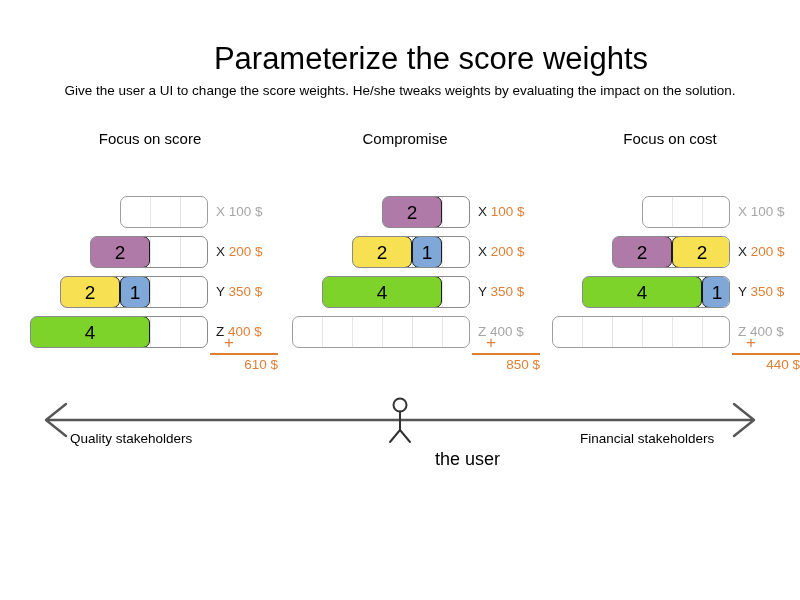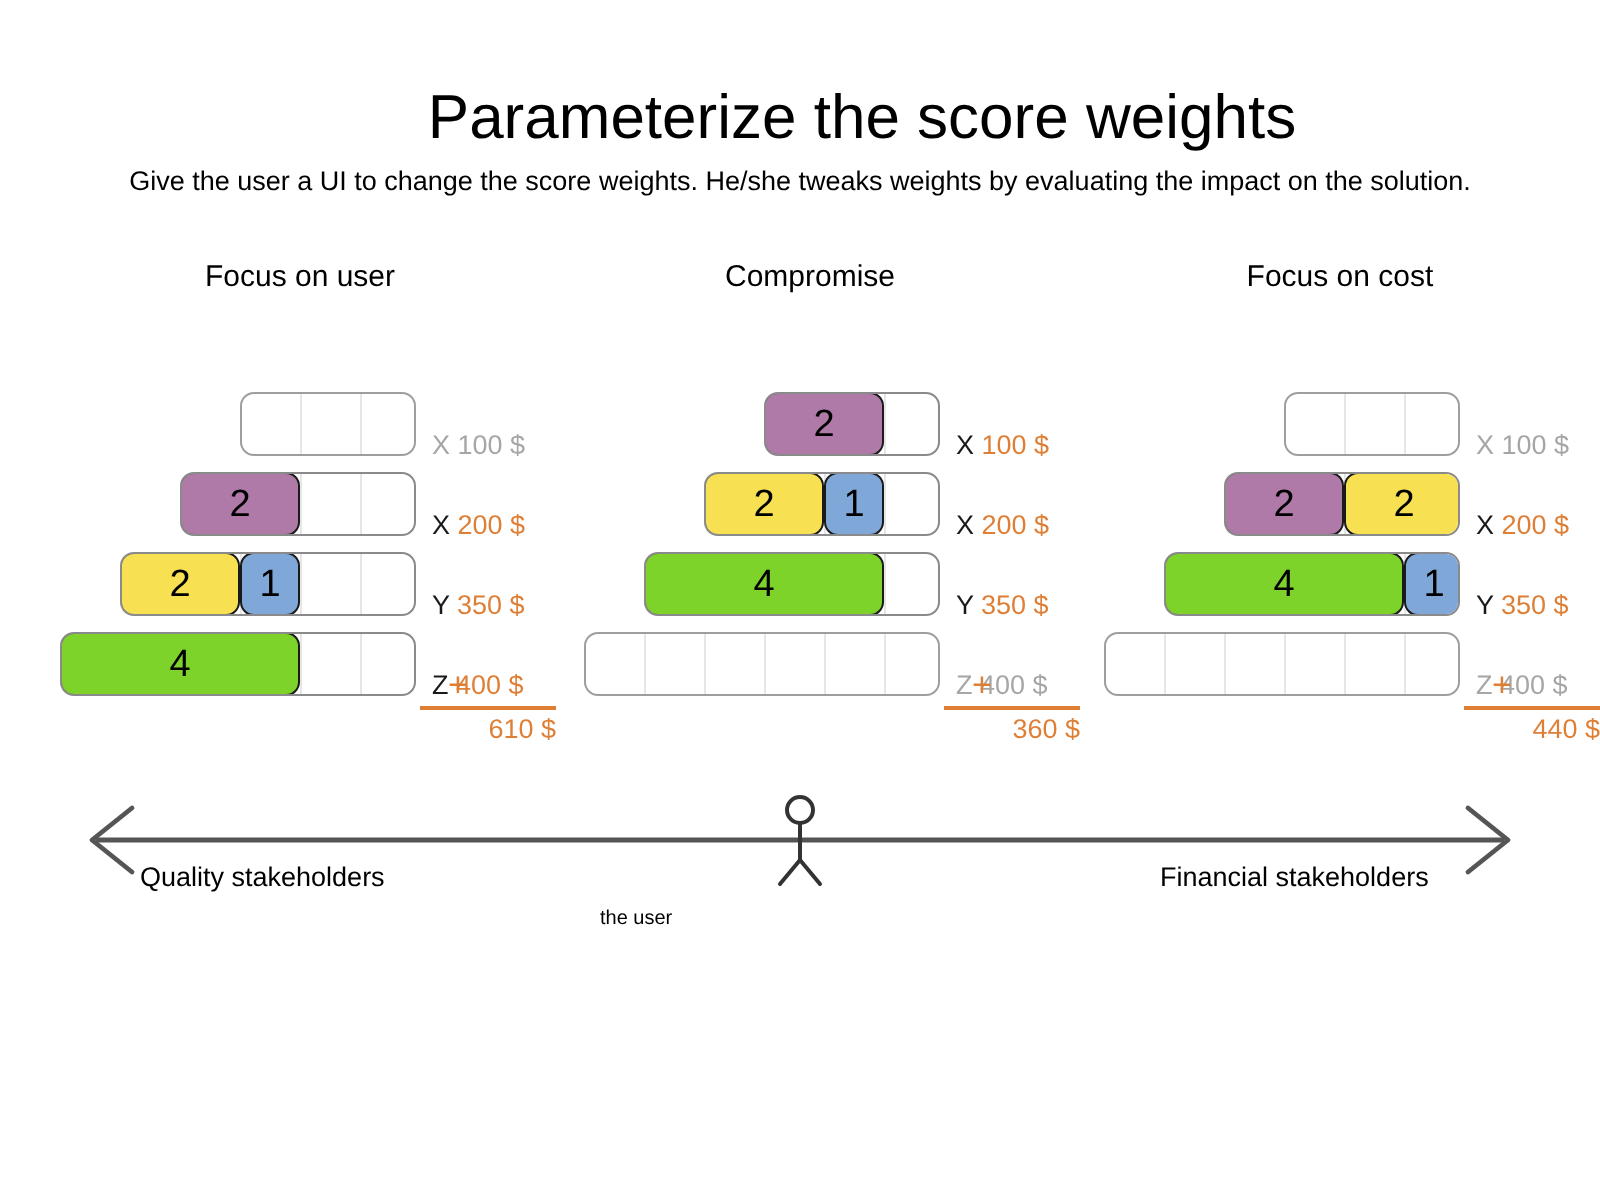--- a/index.html
+++ b/index.html
@@ -100,21 +100,20 @@
     line-height: 1;
   }
 
   
   .row-label {
     position: absolute;
     top: 10px;
     font-size: 13.5px;
     white-space: nowrap;
     line-height: 20px;
-    margin-top: 11px;
   }
   .row-label .letter { color: #1a1a1a; }
   .row-label .amount { color: #df7f36; }
   .row-label.muted .letter,
   .row-label.muted .amount { color: #a6a6a6; }
 
   
   .sum {
     position: absolute;
     color: #df7f36;
@@ -147,35 +146,35 @@
     line-height: 18px;
     color: #000000;
   }
   #axis-label-left  { left: 70px;  top: 38px; }
   #axis-label-right { left: 580px; top: 38px; }
   #user-caption {
     position: absolute;
     left: 300px;
     top: 58px;
     width: 200px;
-    text-align: left;
-    font-size: 10px;
+    text-align: right;
+    font-size: 18px;
     line-height: 19px;
   }
 </style>
 </head>
 <body>
 
 <h1 id="page-title">Parameterize the score weights</h1>
 
 <p id="page-subtitle">Give the user a UI to change the score weights. He/she tweaks weights by evaluating the impact on the solution.</p>
 
 <div id="scenarios-root">
     <div class="scenario" style="left: 0px; width: 800px;">
-      <div class="scenario-title" style="position: absolute; left: 0px; top: 0px; width: 300px;">Focus on user</div>
+      <div class="scenario-title" style="position: absolute; left: 0px; top: 0px; width: 300px;">Focus on score</div>
       <div class="rows" style="position: absolute; left: 0px; top: 42px; width: 800px;">
         <div class="bar-row" style="position: absolute; left: 0px; top: 0px; width: 800px;">
           <div class="track empty" style="left: 120px; width: 88px;">
             <div class="cell-div" style="left: 29px;"></div>
             <div class="cell-div" style="left: 59px;"></div>
           </div>
           <div class="row-label muted" style="left: 216px;"><span class="letter">X </span><span class="amount">100 $</span></div>
         </div>
         <div class="bar-row" style="position: absolute; left: 0px; top: 40px; width: 800px;">
           <div class="track" style="left: 90px; width: 118px;">
@@ -253,21 +252,21 @@
             <div class="cell-div" style="left: 89px;"></div>
             <div class="cell-div" style="left: 119px;"></div>
             <div class="cell-div" style="left: 149px;"></div>
           </div>
           <div class="row-label muted" style="left: 478px;"><span class="letter">Z </span><span class="amount">400 $</span></div>
         </div>
       </div>
       <div class="sum" style="left: 472px; top: 208px; width: 68px;">
         <span class="plus">+</span>
         <span class="rule"></span>
-        <span class="total">360 $</span>
+        <span class="total">850 $</span>
       </div>
     </div>
     <div class="scenario" style="left: 0px; width: 800px;">
       <div class="scenario-title" style="position: absolute; left: 520px; top: 0px; width: 300px;">Focus on cost</div>
       <div class="rows" style="position: absolute; left: 0px; top: 42px; width: 800px;">
         <div class="bar-row" style="position: absolute; left: 0px; top: 0px; width: 800px;">
           <div class="track empty" style="left: 642px; width: 88px;">
             <div class="cell-div" style="left: 29px;"></div>
             <div class="cell-div" style="left: 59px;"></div>
           </div>

